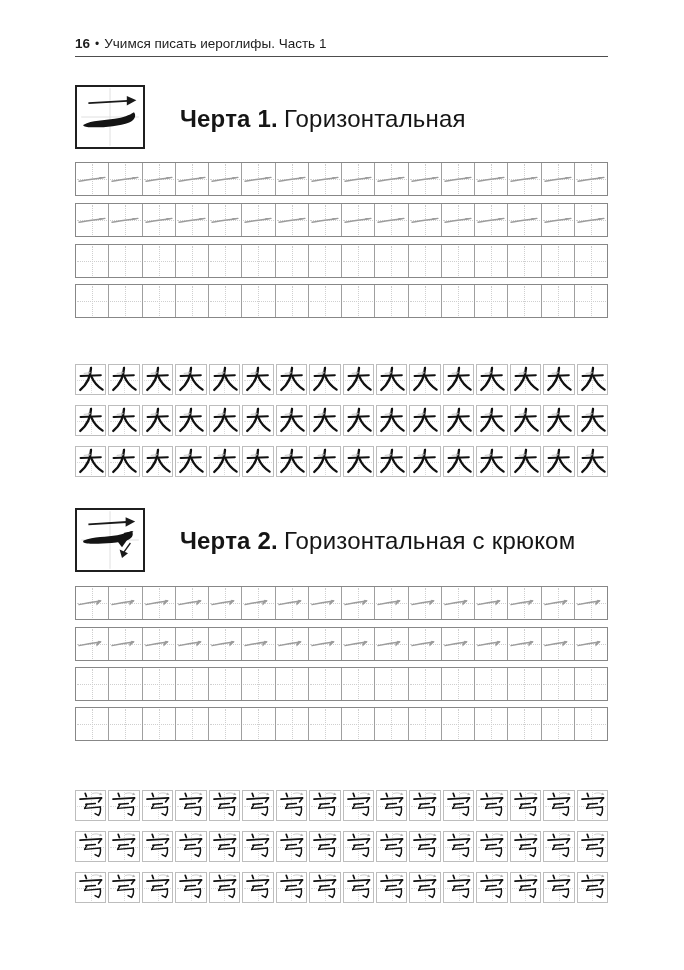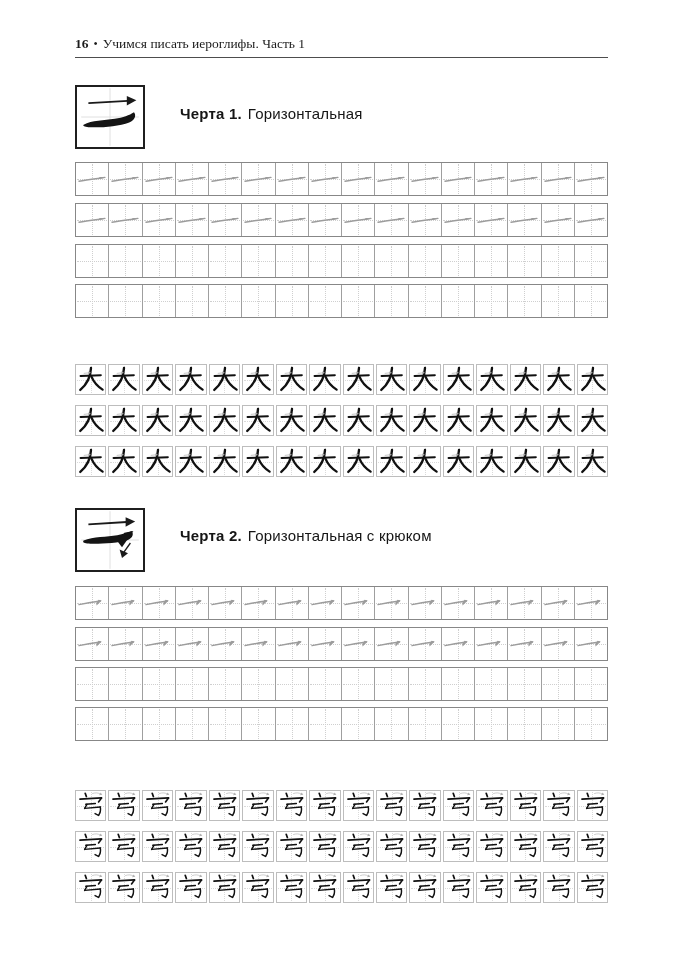--- a/index.html
+++ b/index.html
@@ -8,42 +8,42 @@
     background:#ffffff;
     font-family:"Liberation Sans", sans-serif;
     position:relative;
     overflow:hidden;
   }
   #page{position:absolute;inset:0;background:#fff;}
 
   
   .header{
     position:absolute;left:75px;top:36px;width:533px;
-    font-family:Liberation Serif, serif;
+    font-family:Liberation Sans, sans-serif;
     font-size:13.5px;color:#1c1c1c;
     padding-bottom:5px;
     border-bottom:1px solid #4d4d4d;
     white-space:nowrap;
   }
   .header b{font-weight:bold;}
   .header .sep{margin:0 5px;font-size:12px;}
 
   
   .model-box{
     position:absolute;left:75px;width:66px;height:60px;
     border:2px solid #1f1f1f;background:#fff;
   }
   .model-box svg{position:absolute;inset:0;width:100%;height:100%;}
   #model-box-1{top:85px;}
   #model-box-2{top:508px;}
 
   
   .sec-title{
     position:absolute;left:180px;
-    font-size:15px;color:#151515;letter-spacing:.2px;
+    font-size:24px;color:#151515;letter-spacing:.2px;
     white-space:nowrap;
   }
   .sec-title .t-bold{font-weight:bold;margin-right:6px;}
   #title-1{top:105px;}
   #title-2{top:527px;text-align:right;}
 
   
   .strip{
     position:absolute;left:75px;width:533px;
     display:flex;box-sizing:border-box;

